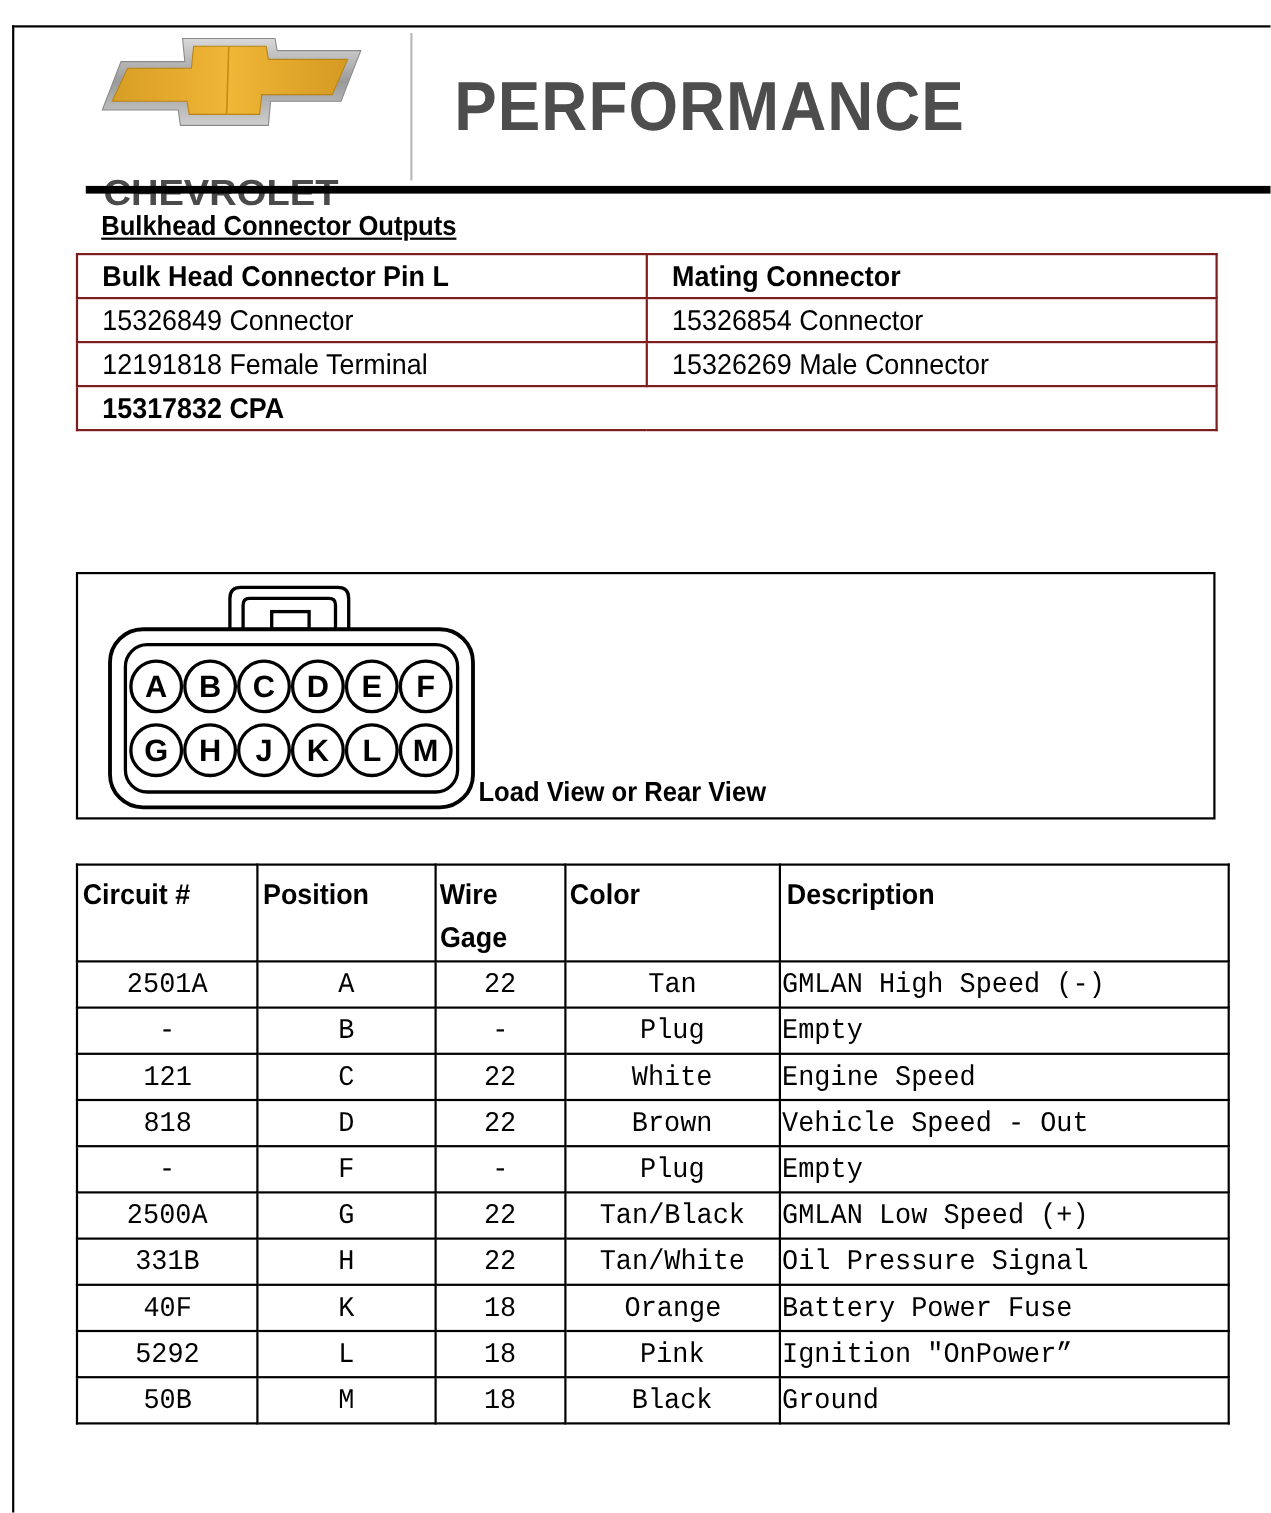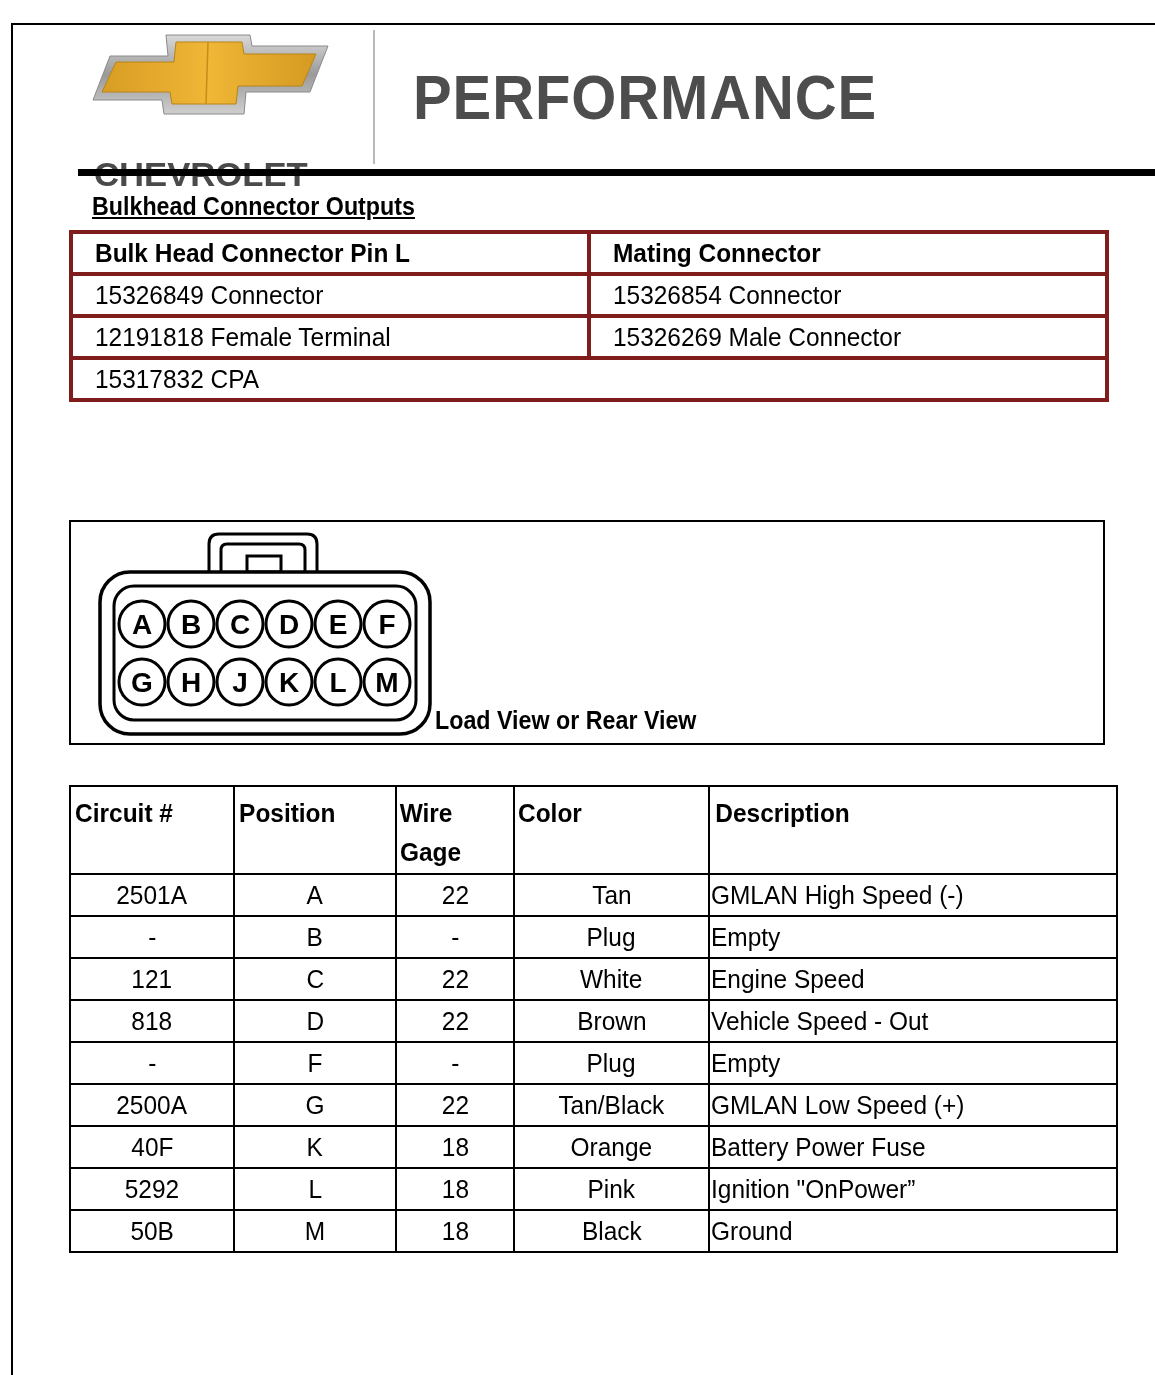--- a/index.html
+++ b/index.html
@@ -17,38 +17,38 @@
   .brand-divider { position: absolute; left: 373px; top: 30px; width: 2px; height: 134px; background: #b9b9b9; }
   .performance { position: absolute; left: 413px; top: 66px; font-size: 63px; font-weight: bold;
                  color: #4d4d4d; line-height: 1; transform: scaleX(0.92); transform-origin: left; letter-spacing: 1px; }
   .thick-rule { position: absolute; left: 78px; top: 169px; width: 1090px; height: 7px; background: #000; }
 
   .section-title { position: absolute; left: 92px; top: 193px; font-size: 25px; font-weight: bold;
                    text-decoration: underline; line-height: 1.1; transform: scaleX(0.93); transform-origin: left; }
 
   
   .parts { position: absolute; left: 69px; top: 230px; width: 1036px; border-collapse: collapse; table-layout: fixed; }
-  .parts td { border: 4px solid #7f1d1d; height: 38px; padding: 0 0 0 22px; font-size: 26px; line-height: 1;
+  .parts td { border: 2px solid #7f1d1d; height: 38px; padding: 0 0 0 22px; font-size: 26px; line-height: 1;
               vertical-align: middle; white-space: nowrap; }
   .parts td span { display: inline-block; transform: scaleX(0.94); transform-origin: left; }
   .parts .hdr td { font-weight: bold; }
   .parts td.empty-right { border-left: none; }
-  .parts td.span-left { border-right: none; }
+  .parts td.span-left { border-right: none; font-weight: bold; }
 
   .diagram-cell { position: absolute; left: 69px; top: 520px; width: 1036px; height: 225px;
                   border: 2px solid #000; border-top: 2px solid #000; box-sizing: border-box; }
   .connector { position: absolute; left: 26px; top: 4px; width: 340px; height: 215px; }
   .view-label { position: absolute; left: 364px; top: 186px; font-size: 25px; font-weight: bold; line-height: 1;
                 transform: scaleX(0.93); transform-origin: left; white-space: nowrap; }
 
   
   .pins { position: absolute; left: 69px; top: 785px; border-collapse: collapse; table-layout: fixed; }
   .pins th, .pins td { border: 2px solid #000; font-size: 26px; line-height: 1; white-space: nowrap; }
   .pins th { font-weight: bold; height: 77px; vertical-align: top; padding-top: 7px; text-align: left; line-height: 1.5; }
-  .pins td { height: 38px; text-align: center; vertical-align: middle; }
+  .pins td { height: 38px; text-align: center; vertical-align: middle; font-family: Liberation Mono, monospace; }
   .pins td.desc { text-align: left; }
   .pins .s { display: inline-block; transform: scaleX(0.94); }
   .pins td.desc .s { transform-origin: left; }
 </style>
 </head>
 <body>
 
 <div class="page-border"></div>
 
 <div class="logo">
@@ -221,20 +221,27 @@
         <td class="desc"><span class="s">Empty</span></td>
       </tr>
       <tr>
         <td><span class="s">2500A</span></td>
         <td><span class="s">G</span></td>
         <td><span class="s">22</span></td>
         <td><span class="s">Tan/Black</span></td>
         <td class="desc"><span class="s">GMLAN Low Speed (+)</span></td>
       </tr>
       <tr>
+        <td><span class="s">331B</span></td>
+        <td><span class="s">H</span></td>
+        <td><span class="s">22</span></td>
+        <td><span class="s">Tan/White</span></td>
+        <td class="desc"><span class="s">Oil Pressure Signal</span></td>
+      </tr>
+      <tr>
         <td><span class="s">40F</span></td>
         <td><span class="s">K</span></td>
         <td><span class="s">18</span></td>
         <td><span class="s">Orange</span></td>
         <td class="desc"><span class="s">Battery Power Fuse</span></td>
       </tr>
       <tr>
         <td><span class="s">5292</span></td>
         <td><span class="s">L</span></td>
         <td><span class="s">18</span></td>

